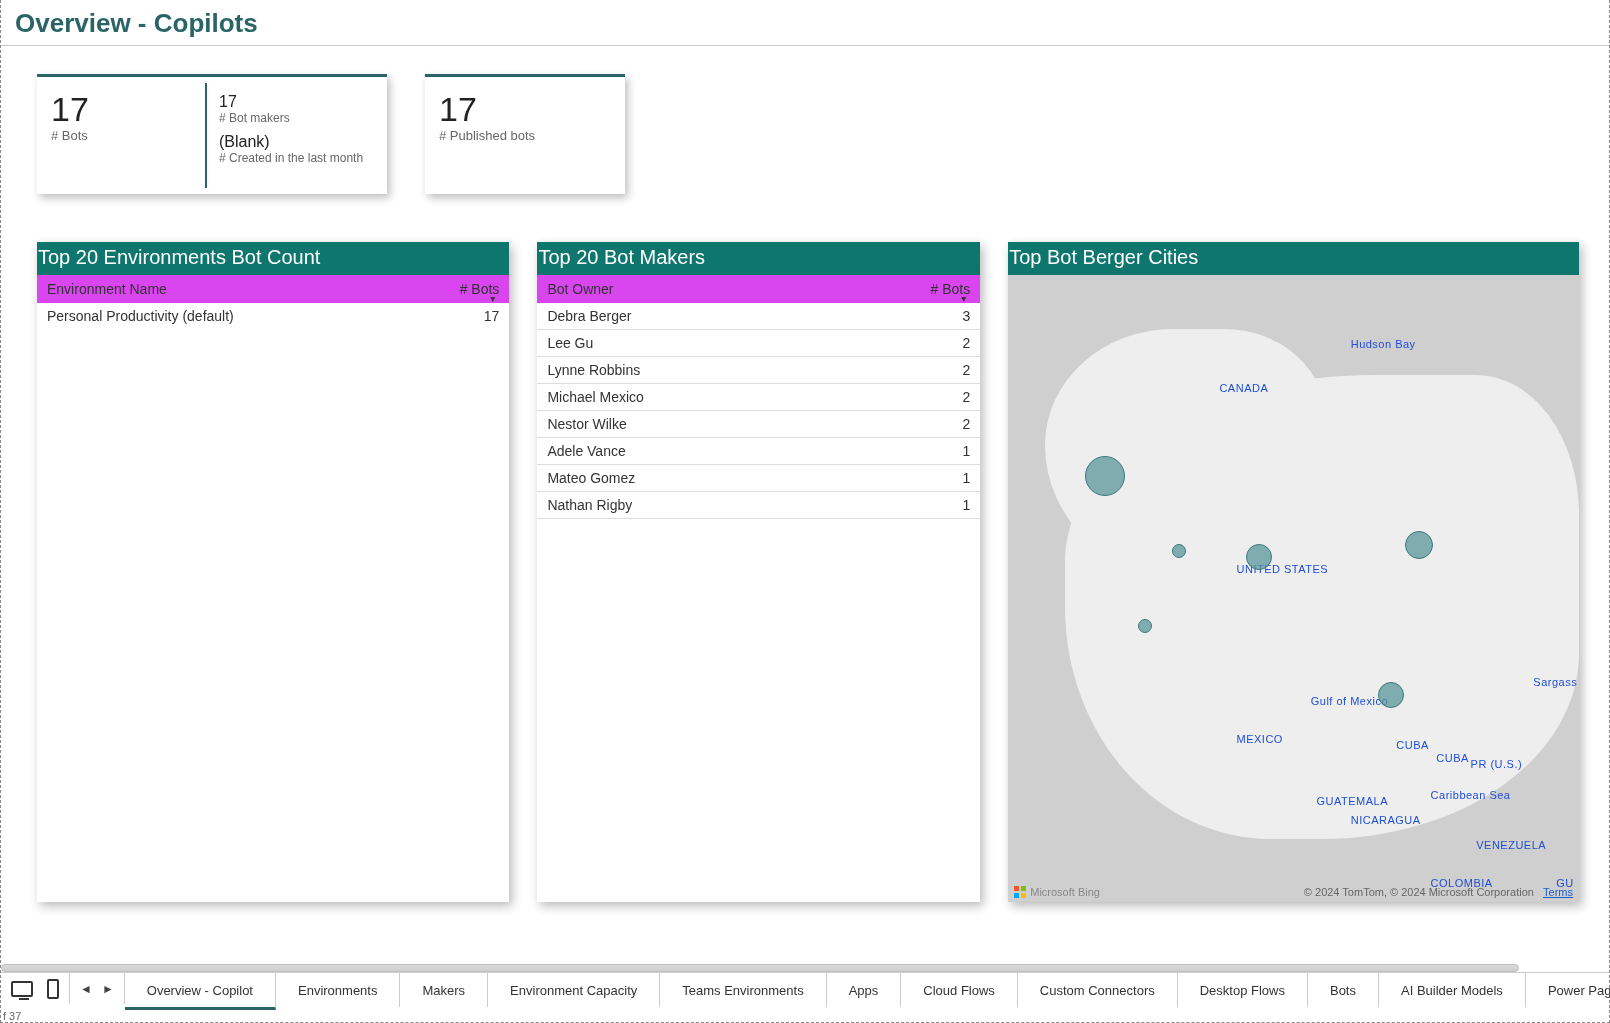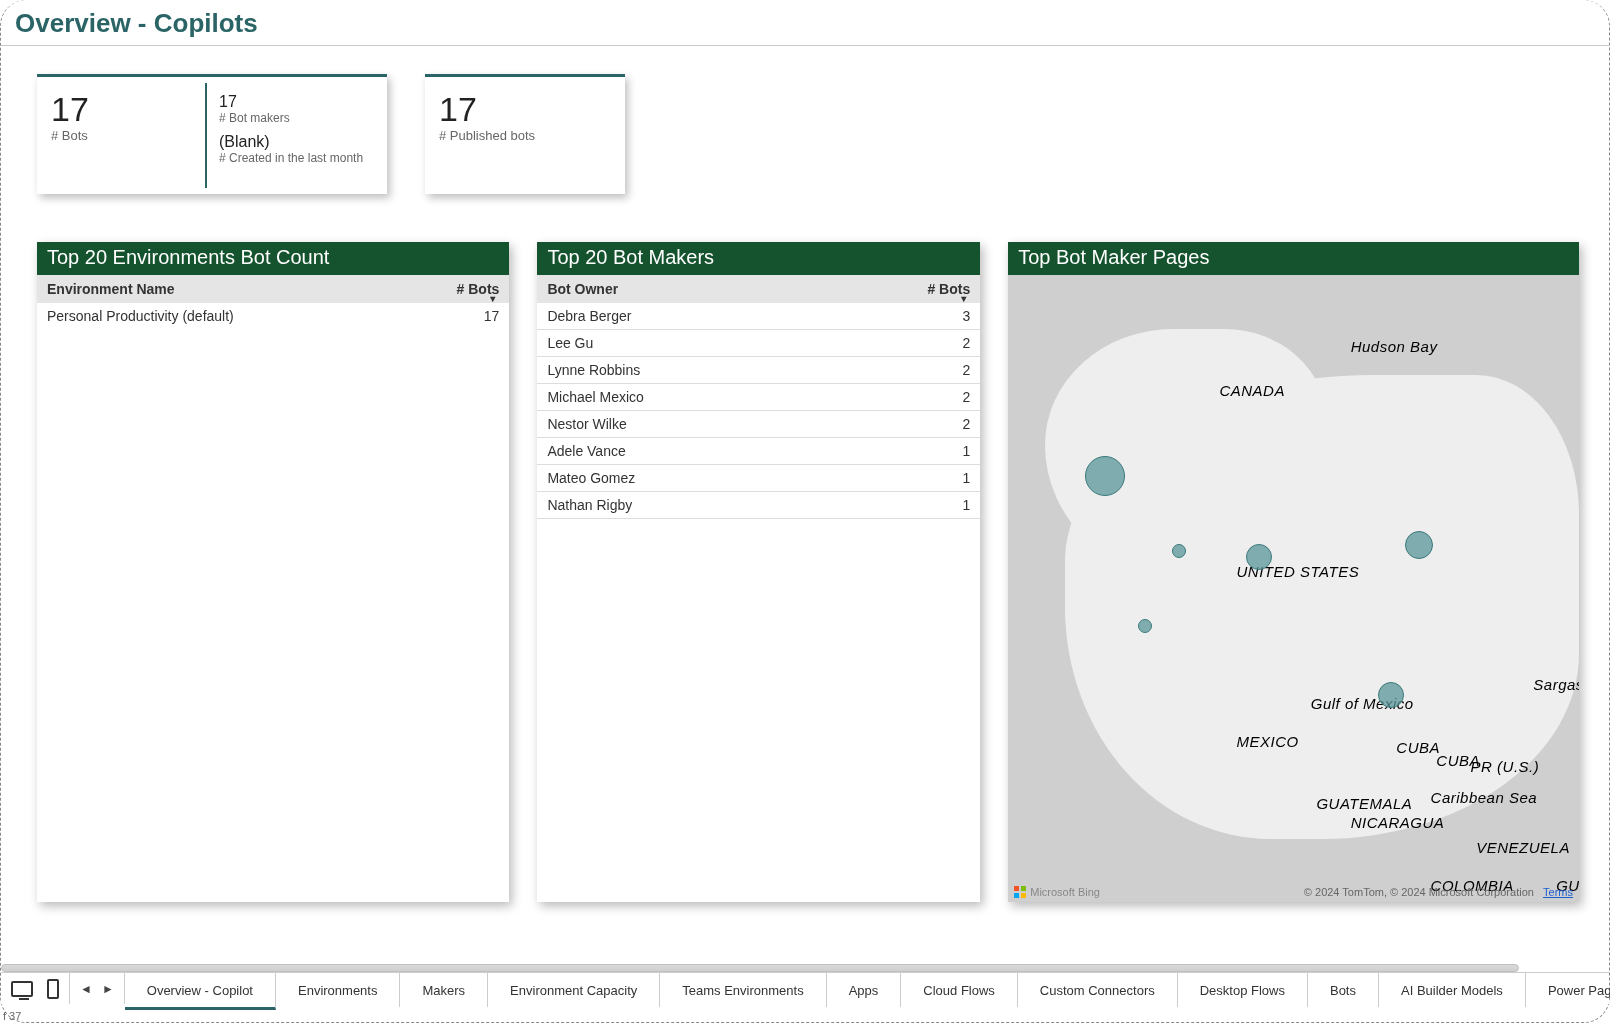--- a/index.html
+++ b/index.html
@@ -11,21 +11,20 @@
     font-size: 14px;
     overflow: hidden;
   }
   .canvas {
     position: relative;
     width: 1610px;
     height: 1023px;
     border-left: 1px dashed #888;
     border-right: 1px dashed #888;
     border-bottom: 1px dashed #888;
-    border-radius: 26px;
   }
   .page-title {
     padding: 8px 14px 6px;
     font-size: 26px;
     font-weight: 600;
     color: #2a6466;
   }
   .hr {
     border-top: 1px solid #c9c9c9;
     margin-bottom: 28px;
@@ -63,33 +62,33 @@
     display: flex;
     gap: 28px;
     padding: 48px 30px 0 36px;
   }
   .panel {
     background: #fff;
     box-shadow: 3px 4px 10px rgba(0,0,0,0.28);
     display: flex; flex-direction: column;
   }
   .panel-header {
-    background: #14532d;
+    background: #0f766e;
     color: #fff;
     font-size: 20px;
-    padding: 4px 10px 6px;
+    padding: 4px 1px 6px;
   }
   .panel.env { width: 480px; height: 660px; }
   .panel.makers { width: 450px; height: 660px; }
   .panel.map { width: 580px; height: 660px; position: relative; }
 
   .table { width: 100%; border-collapse: collapse; font-size: 14px; }
   .table thead th {
-    background: #e5e5e5;
-    font-weight: 700;
+    background: #d946ef;
+    font-weight: 400;
     text-align: left;
     padding: 6px 10px;
     color: #333;
     position: relative;
   }
   .table thead th.right { text-align: right; }
   .table thead th .sort-caret {
     position:absolute; right:14px; bottom:-1px;
     font-size:10px; color:#333;
   }
@@ -117,25 +116,24 @@
   .land::after{
     content:"";
     position:absolute;
     left:-4%; top:-10%;
     width:55%; height:55%;
     background:#eeeeee;
     border-radius:50% 40% 50% 60%;
   }
   .geo-label {
     position: absolute;
-    font-size: 15px;
-    color: #000000;
+    font-size: 11px;
+    color: #1d4ed8;
     letter-spacing: 0.5px;
     white-space: nowrap;
-    font-style: italic;
   }
   .bubble {
     position: absolute;
     border-radius: 50%;
     background: rgba(90,150,152,0.75);
     border: 1px solid #3c7a7c;
   }
   .map-footer-left {
     position:absolute; left:6px; bottom:4px;
     font-size:11px; color:#888; display:flex; align-items:center; gap:4px;
@@ -297,21 +295,21 @@
             </tr>
             <tr>
               <td>Nathan Rigby</td>
               <td class="right">1</td>
             </tr>
           </tbody>
       </table>
     </div>
 
     <div class="panel map">
-      <div class="panel-header">Top Bot Maker Pages</div>
+      <div class="panel-header">Top Bot Berger Cities</div>
       <div class="map-body">
         <div class="land"></div>
         <div id="geo-labels">
             <span class="geo-label" style="left: 60%; top: 10%;">Hudson Bay</span>
             <span class="geo-label" style="left: 37%; top: 17%;">CANADA</span>
             <span class="geo-label" style="left: 40%; top: 46%;">UNITED STATES</span>
             <span class="geo-label" style="left: 53%; top: 67%;">Gulf of Mexico</span>
             <span class="geo-label" style="left: 40%; top: 73%;">MEXICO</span>
             <span class="geo-label" style="left: 68%; top: 74%;">CUBA</span>
             <span class="geo-label" style="left: 75%; top: 76%;">CUBA</span>

